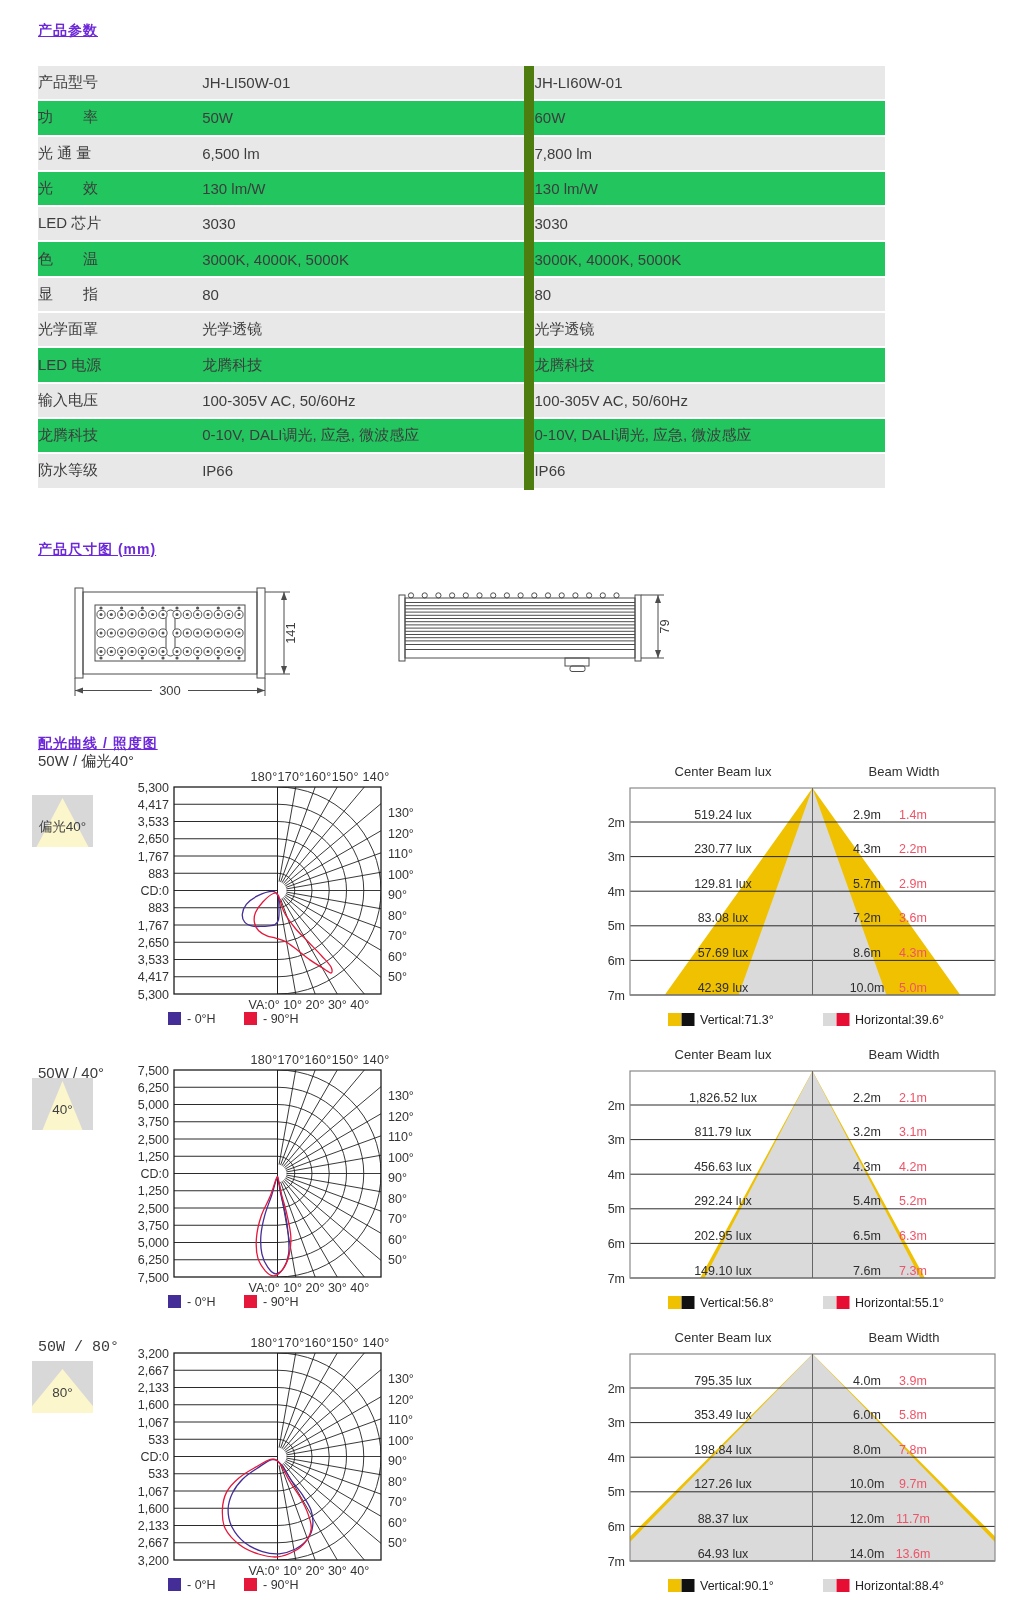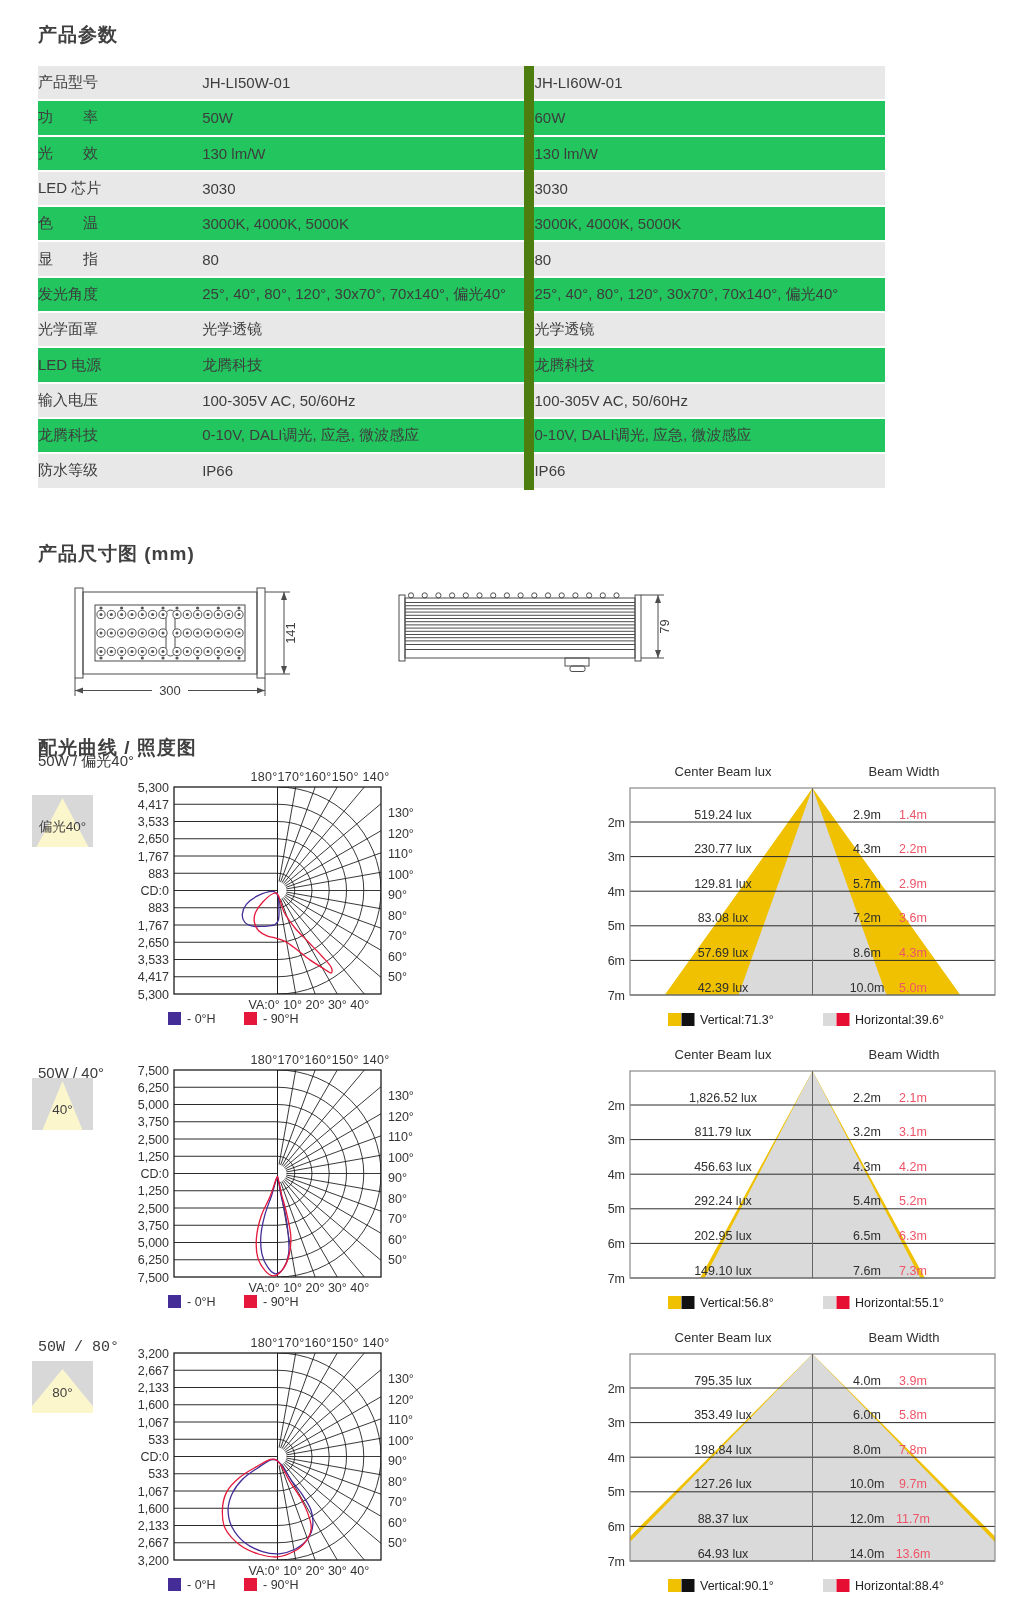--- a/index.html
+++ b/index.html
@@ -1,19 +1,19 @@
 <!DOCTYPE html>
 <html><head>
 <meta charset="utf-8">
 <style>
   html,body { margin:0; padding:0; background:#fff; }
   .page { position:relative; width:1034px; height:1600px; background:#fff; overflow:hidden;
           font-family:"Liberation Sans",sans-serif; color:#3d3d3d; }
-  .sec-title { position:absolute; left:38px; margin:0; font-size:19px; font-weight:bold;
-               color:#404040; letter-spacing:1px; }
+  .sec-title { position:absolute; left:38px; margin:0; font-size:14px; font-weight:bold;
+               color:#6d28d9; letter-spacing:1px;text-decoration:underline; }
   #t-params { top:22px; } #t-dims { top:541px; } #t-photo { top:735px; }
 
   .params-wrap { position:absolute; left:38px; top:66px; }
   table.params { border-collapse:collapse; table-layout:fixed; width:847px; font-size:15px; color:#3d3d3d; }
   table.params td { height:33.3px; padding:0; vertical-align:middle; border-bottom:2px solid #fff; }
   table.params tr.odd  td { background:#e8e8e8;margin-left:32px; }
   table.params tr.even td { background:#22c55e; }
   td.c0 { padding-left:37px; white-space:pre; }
   td.c1 { padding-left:10px; white-space:nowrap; overflow:hidden; }
   td.c2 { border-left:10px solid #4d7c0f; padding-left:7px; white-space:nowrap; overflow:hidden; }
@@ -45,44 +45,44 @@
           <tr class="odd">
             <td class="c0">产品型号</td>
             <td class="c1">JH-LI50W-01</td>
             <td class="c2">JH-LI60W-01</td>
           </tr>
           <tr class="even">
             <td class="c0">功　　率</td>
             <td class="c1">50W</td>
             <td class="c2">60W</td>
           </tr>
+          <tr class="odd">
+            <td class="c0">光 通 量</td>
+            <td class="c1">6,500 lm</td>
+            <td class="c2">7,800 lm</td>
+          </tr>
           <tr class="even">
             <td class="c0">光　　效</td>
             <td class="c1">130 lm/W</td>
             <td class="c2">130 lm/W</td>
           </tr>
           <tr class="odd">
             <td class="c0">LED 芯片</td>
             <td class="c1">3030</td>
             <td class="c2">3030</td>
           </tr>
           <tr class="even">
             <td class="c0">色　　温</td>
             <td class="c1">3000K, 4000K, 5000K</td>
             <td class="c2">3000K, 4000K, 5000K</td>
           </tr>
           <tr class="odd">
             <td class="c0">显　　指</td>
             <td class="c1">80</td>
             <td class="c2">80</td>
-          </tr>
-          <tr class="even">
-            <td class="c0">发光角度</td>
-            <td class="c1">25°, 40°, 80°, 120°, 30x70°, 70x140°, 偏光40°</td>
-            <td class="c2">25°, 40°, 80°, 120°, 30x70°, 70x140°, 偏光40°</td>
           </tr>
           <tr class="odd">
             <td class="c0">光学面罩</td>
             <td class="c1">光学透镜</td>
             <td class="c2">光学透镜</td>
           </tr>
           <tr class="even">
             <td class="c0">LED 电源</td>
             <td class="c1">龙腾科技</td>
             <td class="c2">龙腾科技</td>

